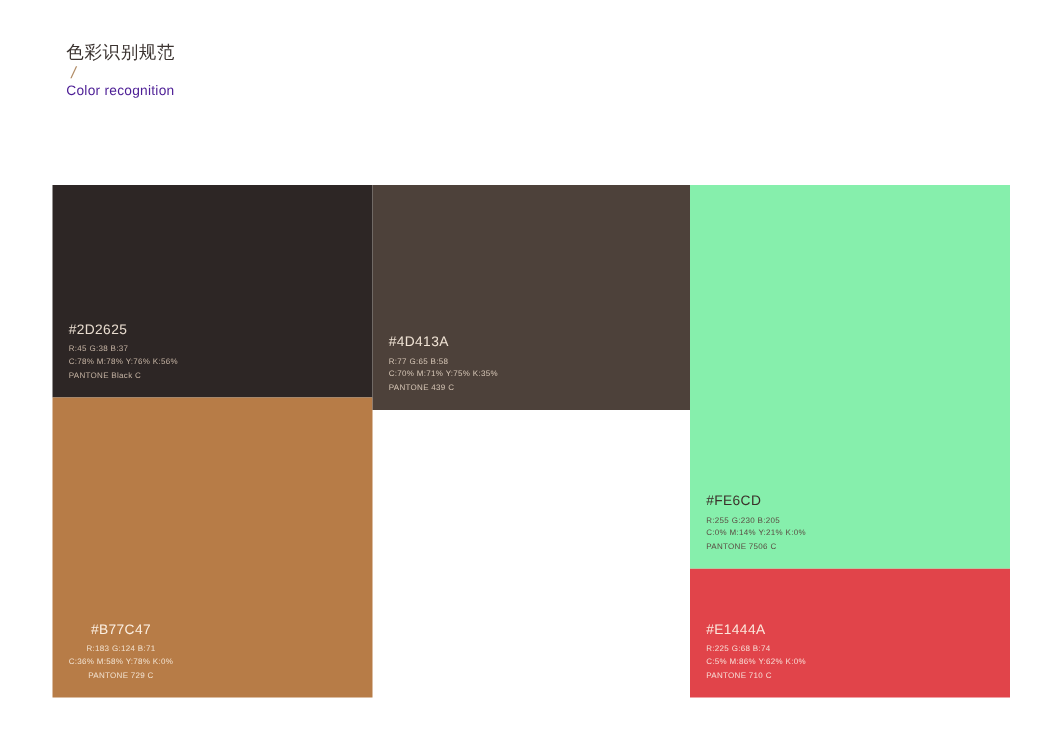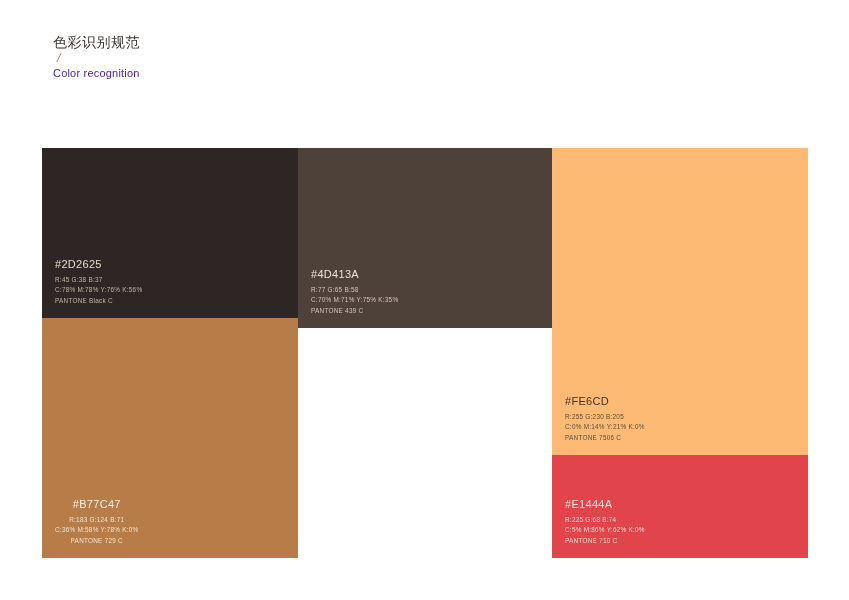--- a/index.html
+++ b/index.html
@@ -145,21 +145,21 @@
         <div class="swatch-info">
           <div class="hex" style="color:#EFE2D4">#4D413A</div>
           <div class="meta" style="color:#D6C6B6">R:77  G:65  B:58</div>
           <div class="meta" style="color:#D6C6B6">C:70%  M:71%  Y:75%  K:35%</div>
           <div class="meta" style="color:#D6C6B6">PANTONE 439 C</div>
         </div>
       </div>
     </div>
 
     <div class="col col-3">
-      <div class="swatch c3-r1" style="background:#fdba74">
+      <div class="swatch c3-r1" style="background:#86efac">
         <div class="swatch-info">
           <div class="hex" style="color:#3B302A">#FE6CD</div>
           <div class="meta" style="color:#5A4C42">R:255  G:230  B:205</div>
           <div class="meta" style="color:#5A4C42">C:0%  M:14%  Y:21%  K:0%</div>
           <div class="meta" style="color:#5A4C42">PANTONE 7506 C</div>
         </div>
       </div>
       <div class="swatch c3-r2" style="background:#E1444A">
         <div class="swatch-info">
           <div class="hex" style="color:#FBE7DC">#E1444A</div>

